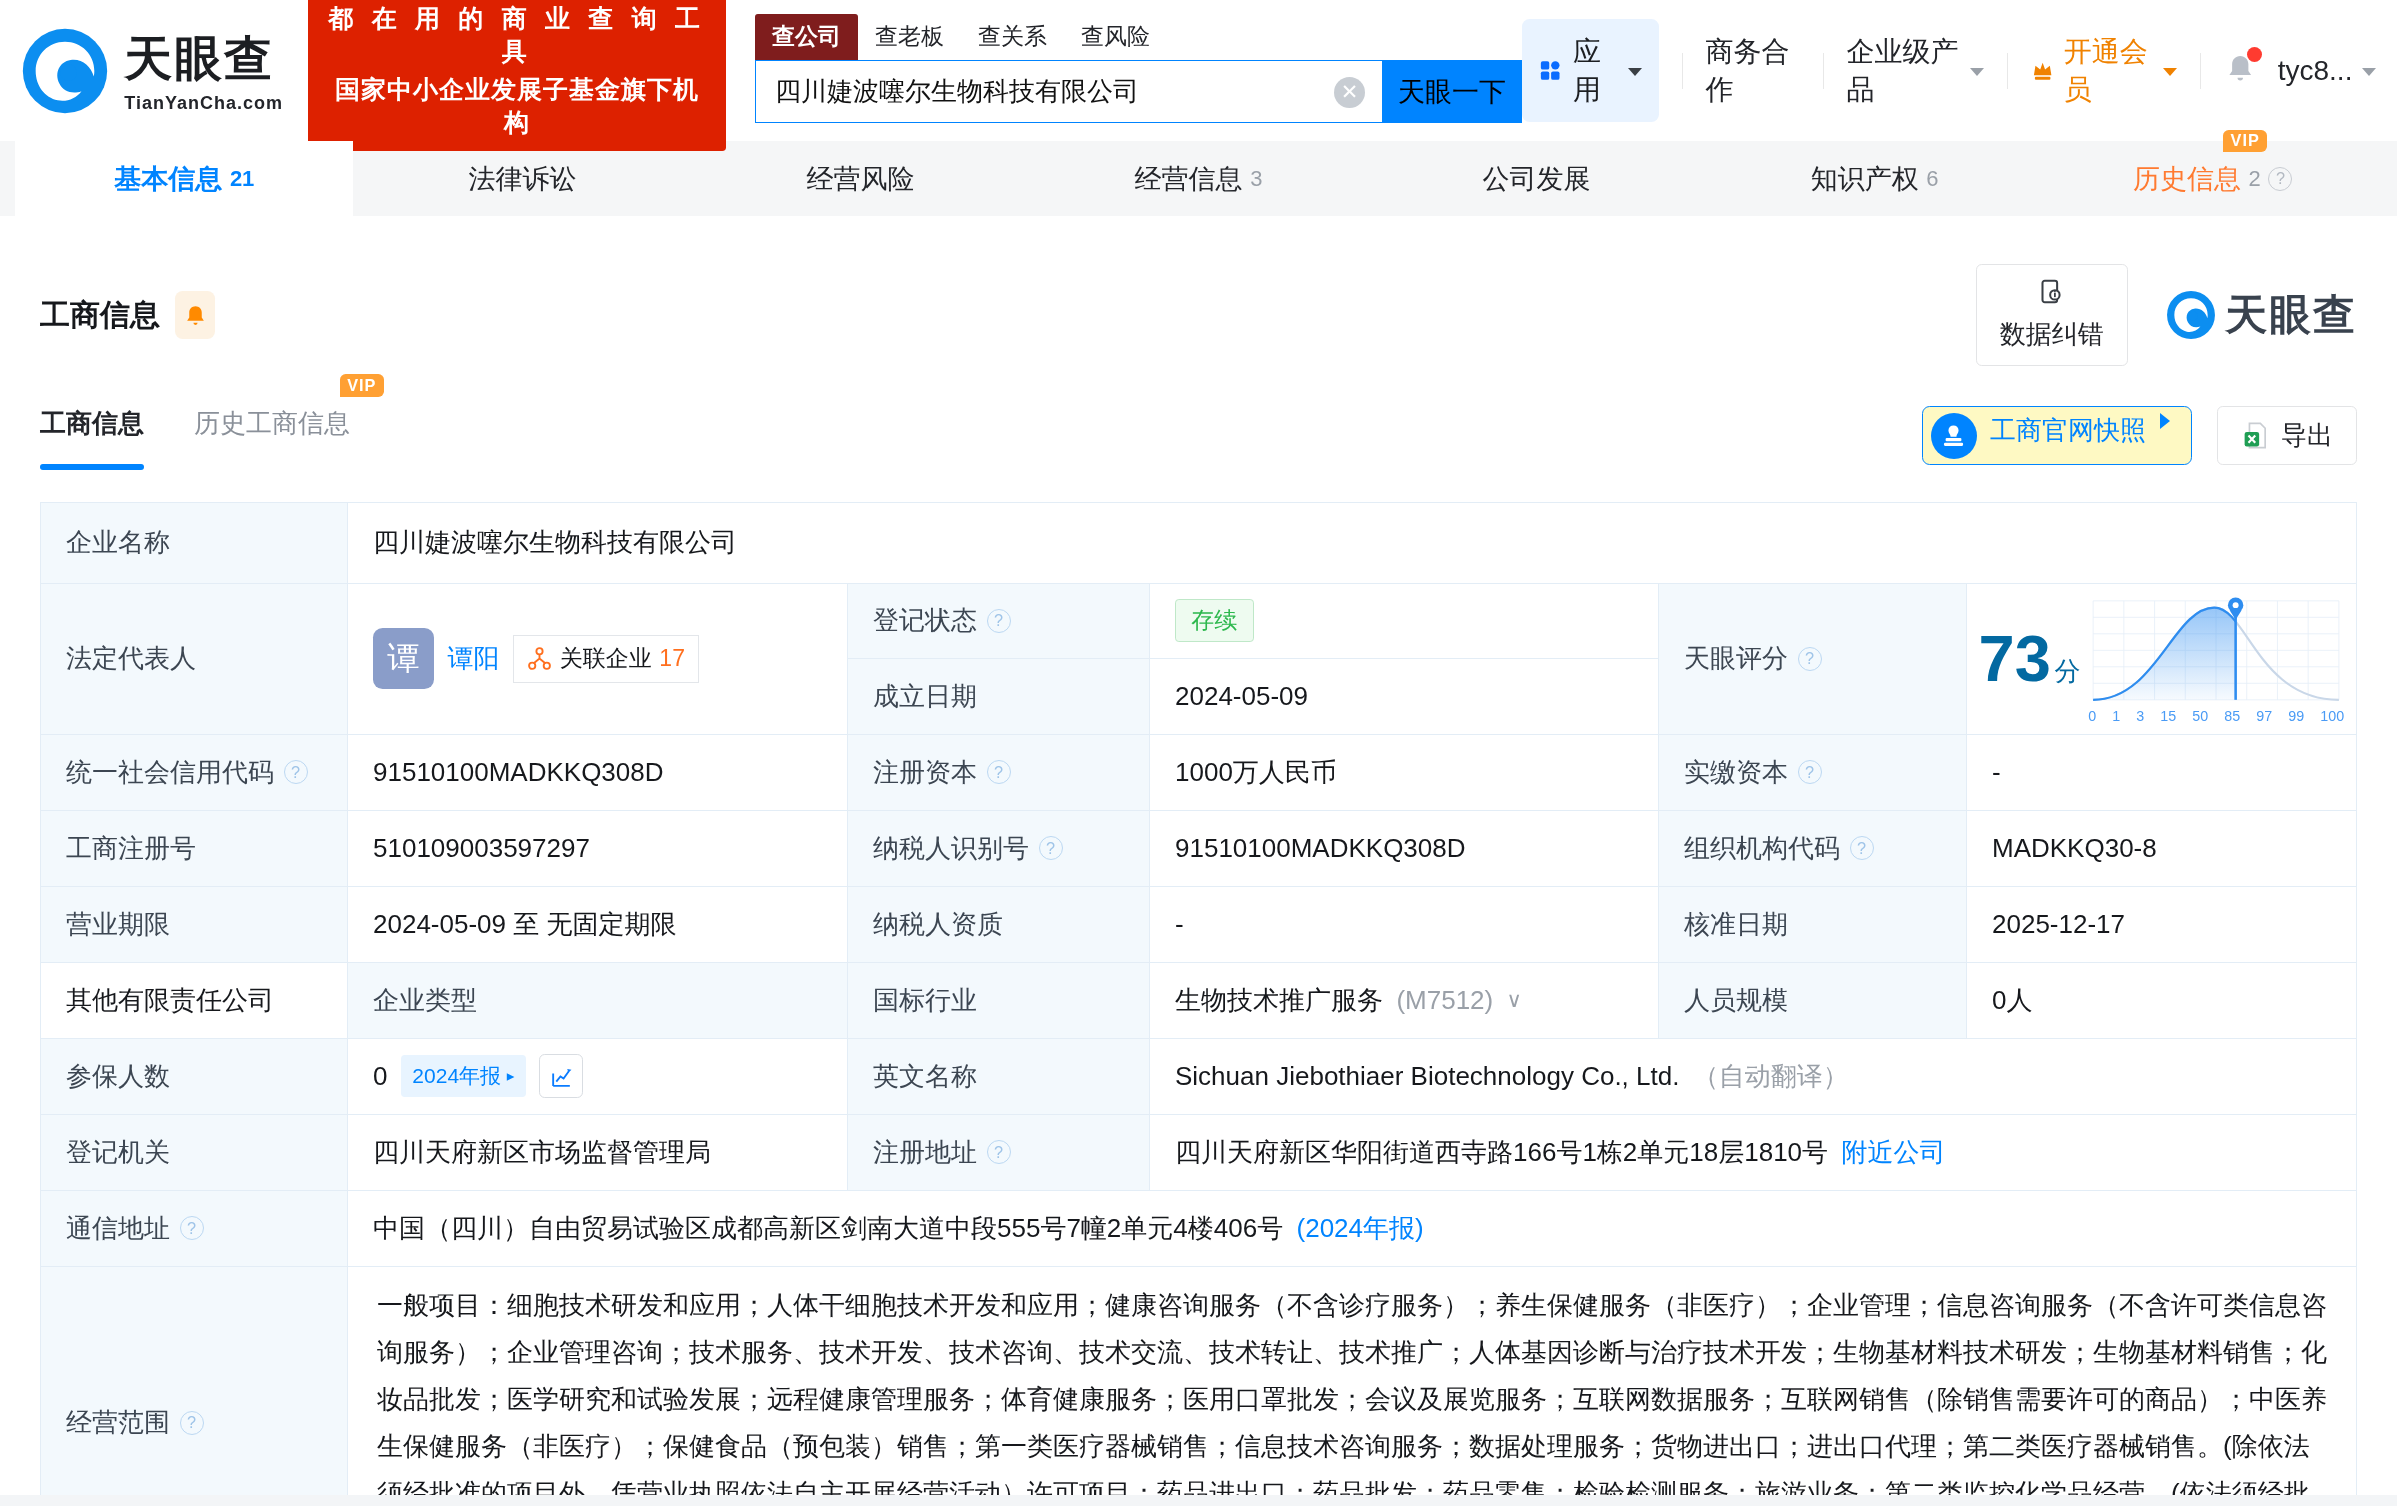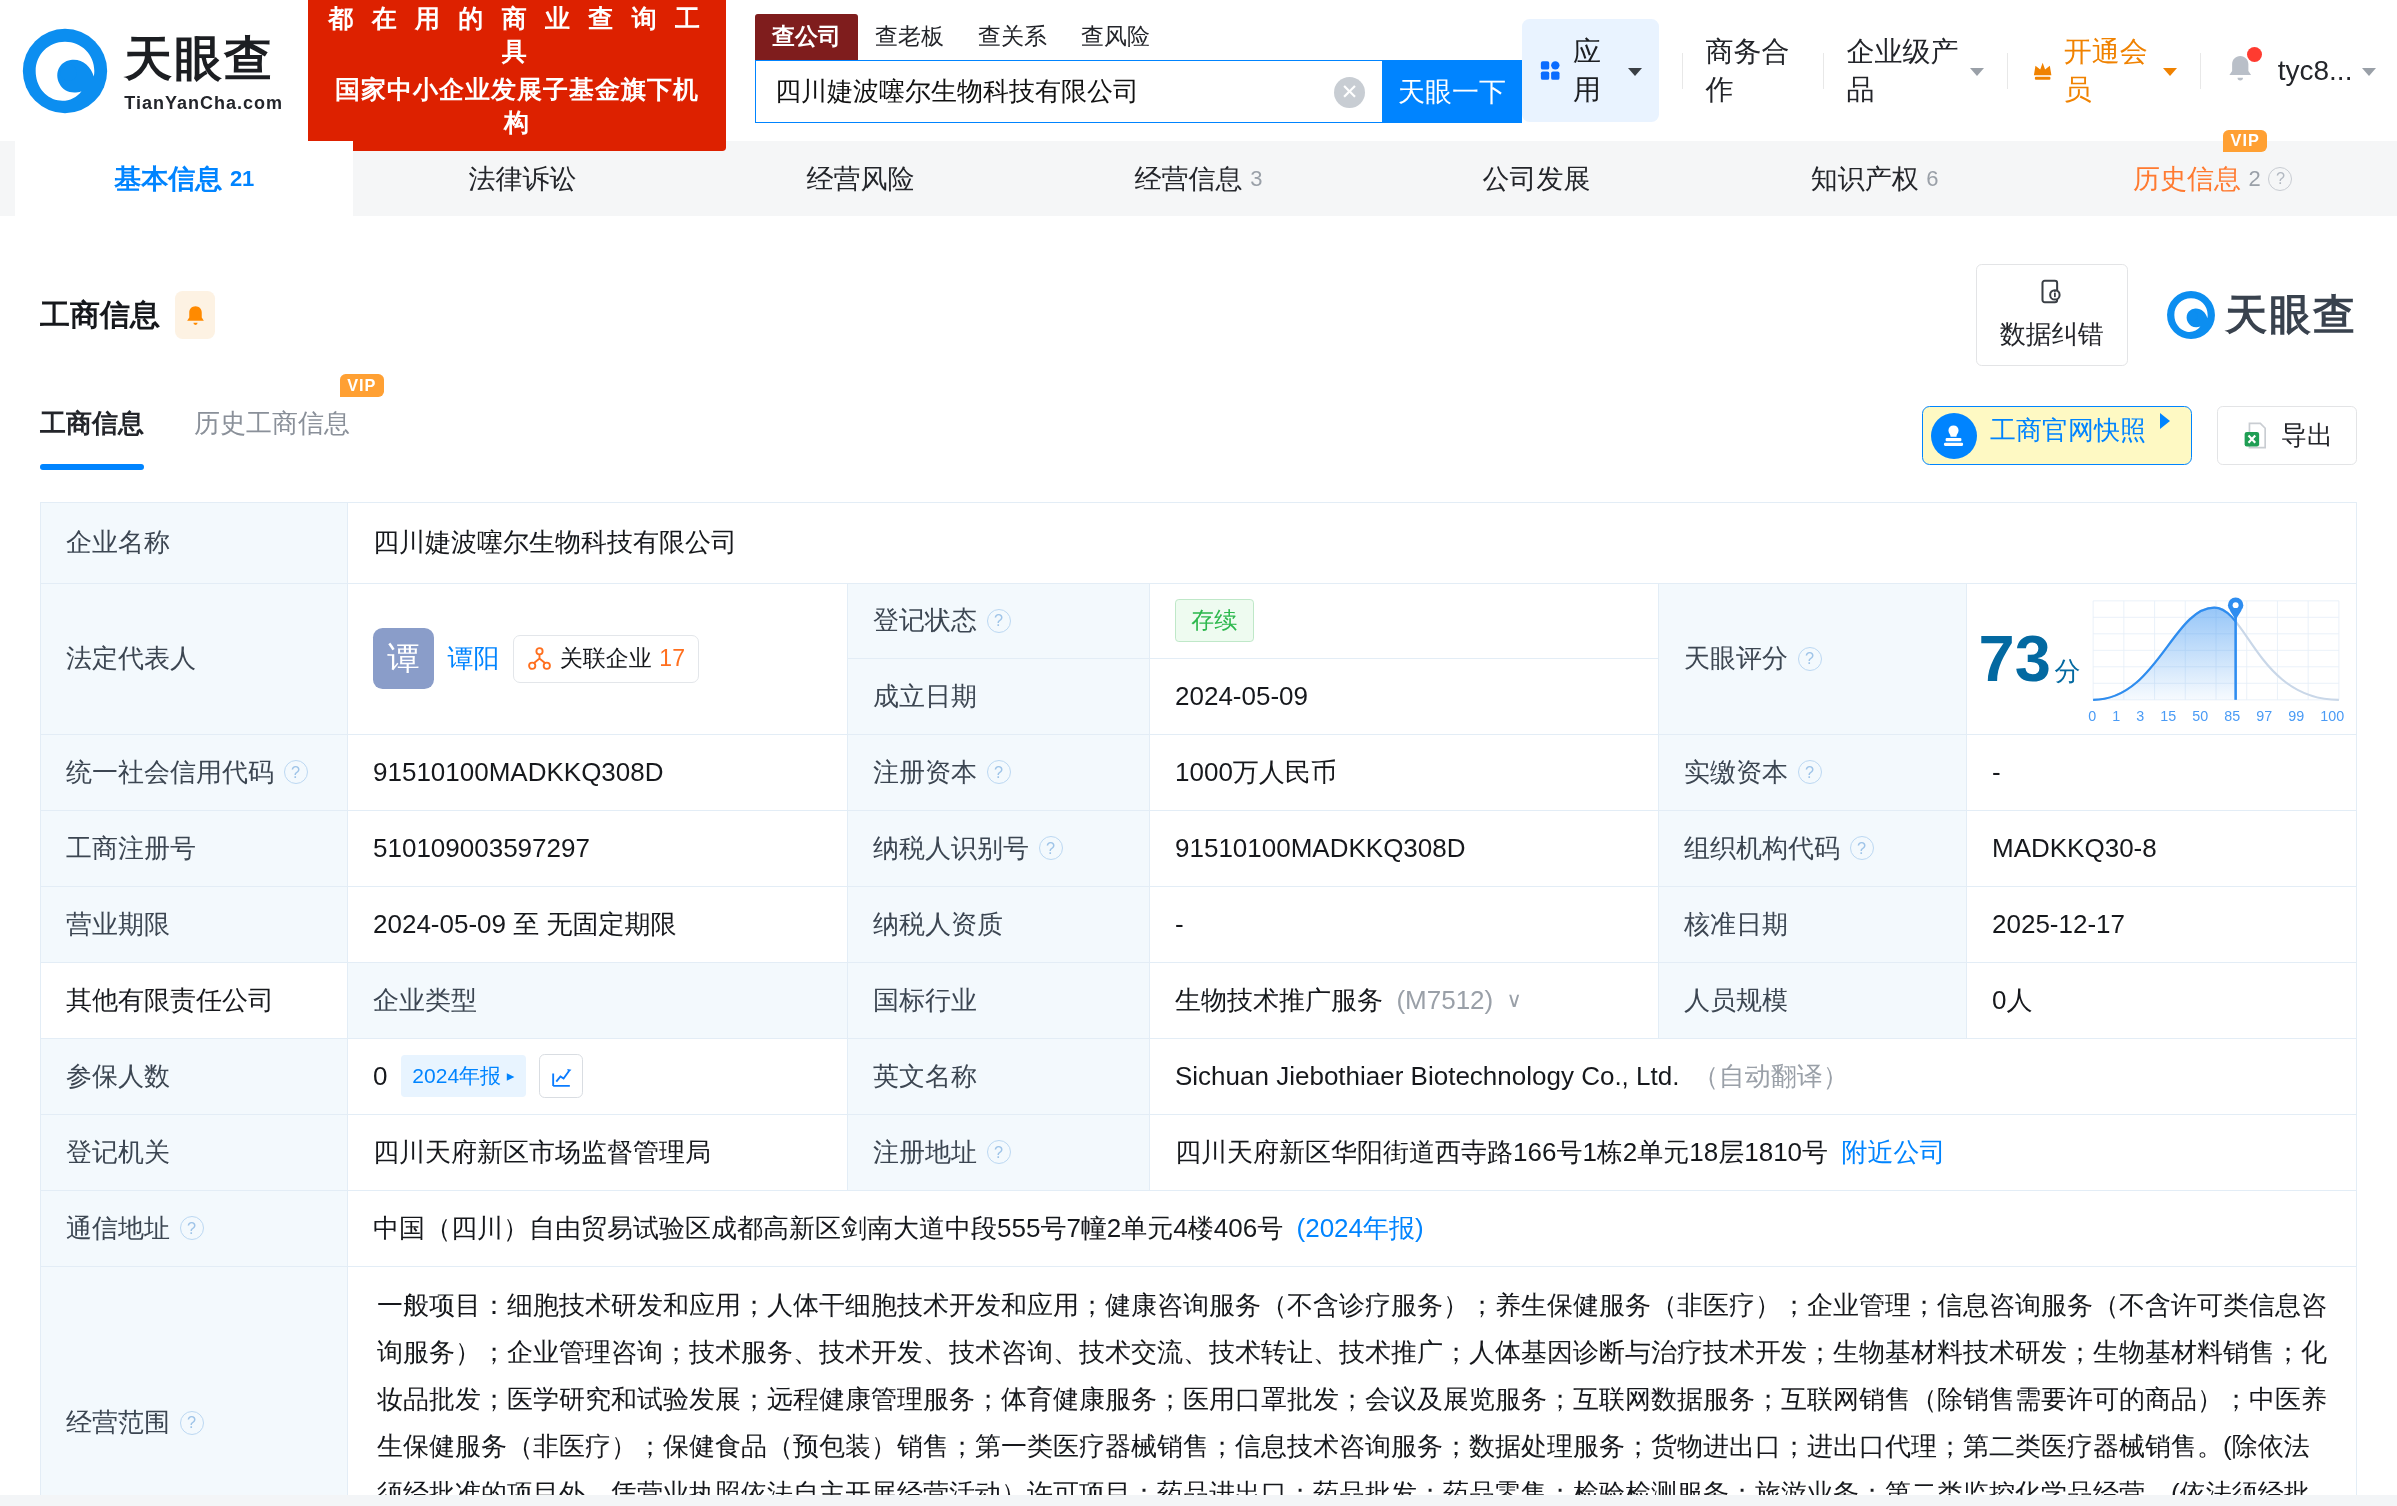--- a/index.html
+++ b/index.html
@@ -22,21 +22,21 @@
   .search-block { margin-left:29px; }
   .search-tabs { display:flex; align-items:flex-end; height:42px; }
   .search-tab { font-size:23px; color:#23252a; padding:7.6px 17px; cursor:pointer; }
   .search-tab.active { background:#7f1d1d; color:#fff; border-radius:2.9px 2.9px 0 0; font-weight:700; }
   .search-bar { display:flex; }
   .search-input-wrap { position:relative; }
   .search-input { width:627px; height:63px; border:1.9px solid #0084ff; border-right:none; font-size:26px;
     padding:0 63px 0 19px; outline:none; color:#111; font-family:inherit; }
   .clear-btn { position:absolute; right:17px; top:17px; width:31px; height:31px; border-radius:50%;
     background:#c8cdd3; color:#fff; font-size:21px; line-height:29px; text-align:center; cursor:pointer; }
-  .search-btn { width:140px; height:63px; background:#0084ff; color:#ffffff; border:none; font-size:27px; cursor:pointer; font-family:Liberation Serif, serif; }
+  .search-btn { width:140px; height:63px; background:#0084ff; color:#000000; border:none; font-size:27px; cursor:pointer; font-family:Liberation Serif, serif; }
 
   .top-nav { margin-left:auto; display:flex; align-items:center; gap:0; }
   .nav-sep { width:1px; height:36px; background:#e8e8e8; margin:0 23px; }
   .apps-pill { display:flex; align-items:center; gap:11.5px; background:#e9f3ff; border-radius:7.6px; padding:13.4px 17px; cursor:pointer; }
   .apps-pill .txt { font-size:28px; color:#1c1e22; }
   .nav-item { display:flex; align-items:center; gap:9.6px; font-size:28px; color:#23252a; cursor:pointer; }
   .nav-item.member { color:#f08200; }
   .caret { width:0; height:0; border-left:7.6px solid transparent; border-right:7.6px solid transparent; border-top:8.6px solid #9aa0a8; display:inline-block; margin-top:3.8px;}
   .caret.dark { border-top-color:#3a3f45; }
   .caret.orange { border-top-color:#f08200; }
@@ -99,21 +99,21 @@
   .r2 { grid-template-rows:75px 75px; }
   .lp1 { grid-area:1/1/3/2; } .vp1 { grid-area:1/2/3/3; }
   .ls1 { grid-area:1/3/2/4; border-bottom:1px solid #e3edf6; }
   .vs1 { grid-area:1/4/2/5; border-bottom:1px solid #e3edf6; }
   .ls2 { grid-area:2/3/3/4; } .vs2 { grid-area:2/4/3/5; }
   .lsc { grid-area:1/5/3/6; } .vsc { grid-area:1/6/3/7; }
 
   .avatar { width:61px; height:61px; border-radius:9.6px; background:#8a9dc9; color:#fff; font-size:32.5px;
     display:flex; align-items:center; justify-content:center; cursor:pointer; flex:none; }
   .link { color:#0084ff; cursor:pointer; text-decoration:none; }
-  .rel-pill { display:flex; align-items:center; gap:7.6px; border:1px solid #e3e6ea; border-radius:7px; padding:7.6px 13.4px; font-size:23px; cursor:pointer; background:#fff; }
+  .rel-pill { display:flex; align-items:center; gap:7.6px; border:1px solid #e3e6ea; border-radius:0; padding:7.6px 13.4px; font-size:23px; cursor:pointer; background:#fff; }
   .rel-pill .cnt { color:#ff6f1e; }
   .status-badge { font-size:23px; color:#2db84d; background:#eefbf0; border:1px solid #bfe8c8; border-radius:3.8px; padding:4.8px 15.3px; }
 
   .report-pill { display:flex; align-items:center; gap:5.7px; background:#e8f4ff; color:#0084ff; font-size:21px;
     border-radius:3.8px; padding:6.7px 11.5px; cursor:pointer; }
   .report-pill .arr { font-size:15.3px; }
   .chart-icon-btn { width:44px; height:44px; border:1px solid #d9dde2; border-radius:5.7px; display:flex; align-items:center; justify-content:center; cursor:pointer; background:#fff; }
   .muted { color:#9aa0a8; }
   .chev { color:#9aa0a8; font-size:21px; cursor:pointer; }
 

